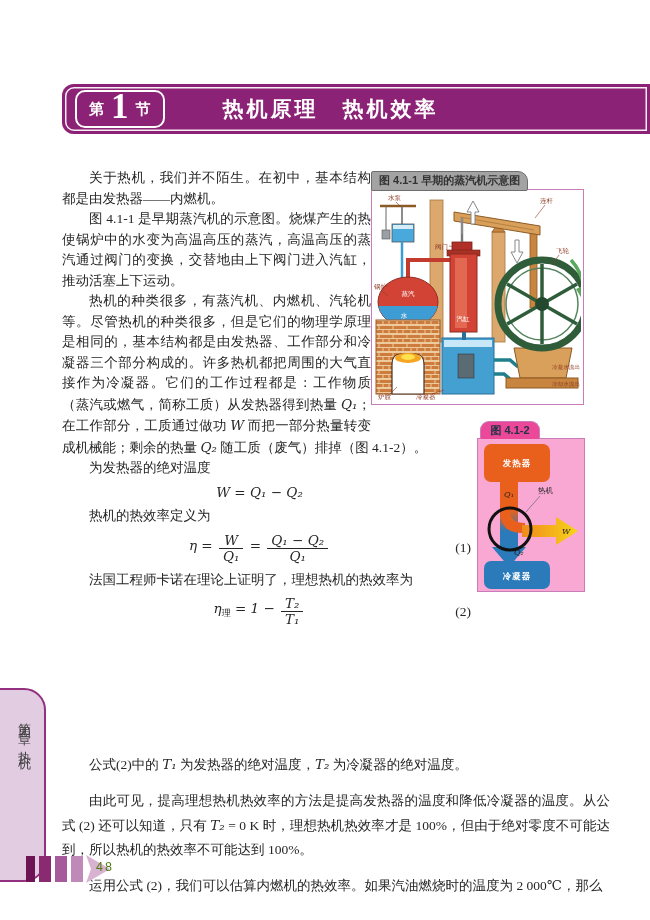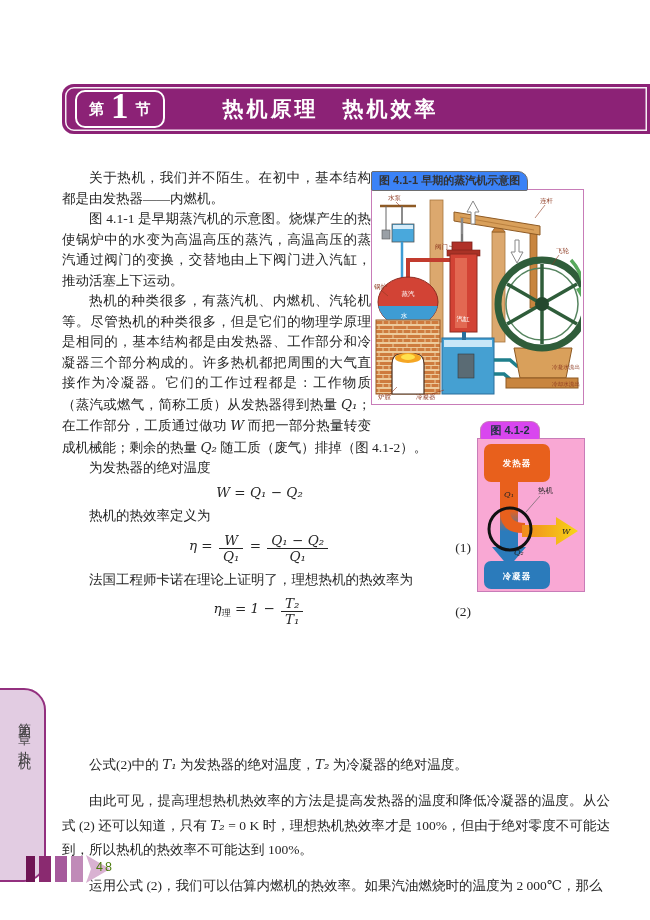--- a/index.html
+++ b/index.html
@@ -36,29 +36,29 @@
   .mathsub{font-size:9px;vertical-align:-3px;font-style:normal;}
   .frac{display:inline-block;text-align:center;vertical-align:-11px;line-height:15px;padding:0 2px;}
   .frac .num{display:block;border-bottom:1px solid #262626;padding:0 4px;}
   .frac .den{display:block;padding:0 4px;}
   .eq-no{position:absolute;right:-14px;top:50%;transform:translateY(-50%);font-style:normal;
          font-size:13.5px;}
 
   
   .fig1-float{float:right;width:104px;height:254px;}
   .fig1{width:214px;}
-  .fig1-tab{display:inline-block;background:#3b82f6;border:1.3px solid #6e6e6e;
+  .fig1-tab{display:inline-block;background:#a3a3a3;border:1.3px solid #6e6e6e;
             border-radius:2px 10px 2px 2px;padding:0 7px;height:18px;line-height:17px;
             font-size:11px;font-weight:bold;color:#333;position:relative;top:2px;z-index:2;
             white-space:nowrap;font-family:"Liberation Sans",sans-serif;}
   .fig1-box{width:211px;height:214px;border:1.5px solid #C87CB8;background:#fff;overflow:hidden;}
 
   
   .fig2{position:absolute;left:477px;top:421px;}
-  .fig2-tab{width:58px;height:17px;line-height:16px;text-align:center;background:#d946ef;
+  .fig2-tab{width:58px;height:17px;line-height:16px;text-align:center;background:#ec4899;
             border:1.5px solid #C87CB8;border-bottom:none;border-radius:9px 9px 0 0;
             font-size:11px;font-weight:bold;color:#234;position:relative;z-index:2;margin-left:3px;
             font-family:"Liberation Sans",sans-serif;}
   .fig2-box{width:106px;height:152px;border:1.5px solid #C87CB8;background:#f9a8d4;margin-top:-1px;}
 
   
   .svglabel{font-size:6.5px;fill:#8E3A22;font-family:"Liberation Sans",sans-serif;}
   .svglabel-w{font-size:6.5px;fill:#ffffff;font-family:"Liberation Sans",sans-serif;}
   .svglabel-s{font-size:5.6px;fill:#8E3A22;font-family:"Liberation Sans",sans-serif;}
   .f2label{font-size:8.5px;fill:#ffffff;font-weight:bold;font-family:"Liberation Sans",sans-serif;letter-spacing:1px;}

